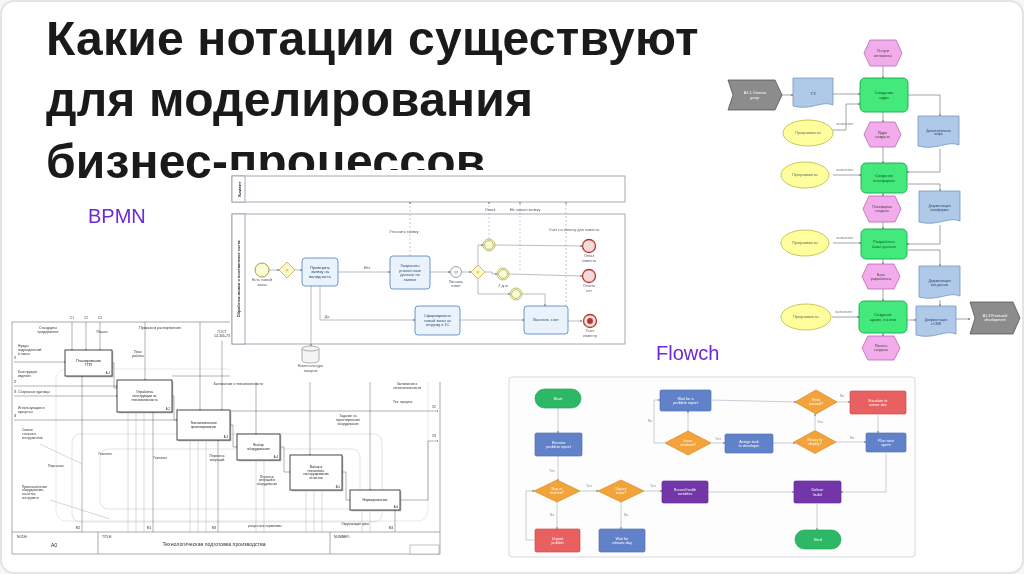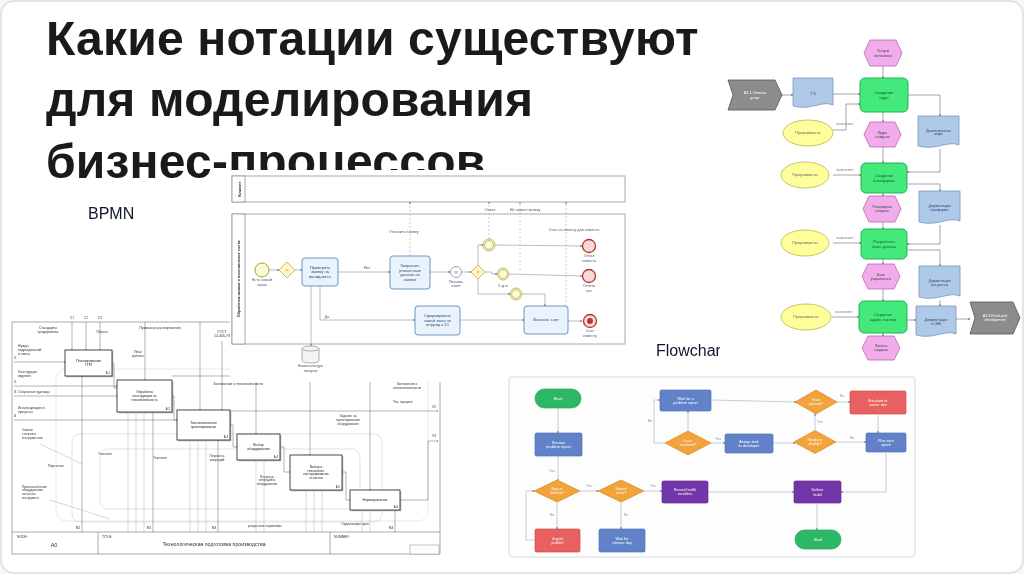--- a/index.html
+++ b/index.html
@@ -1,20 +1,20 @@
 <!DOCTYPE html>
 <html><head>
 <meta charset="utf-8">
 <style>
   html,body{margin:0;padding:0;background:#f7f7f7;font-family:"Liberation Sans",sans-serif;}
   .slide{position:relative;width:1024px;height:574px;background:#fff;border:2px solid #e4e4e4;
          border-radius:14px;box-sizing:border-box;overflow:hidden;}
   .title{position:absolute;left:44px;top:6px;font-size:48px;font-weight:bold;color:#1a1a1a;
          line-height:1.28;white-space:pre-line;letter-spacing:0.2px;}
-  .seclabel{position:absolute;font-size:16px;color:#0f172a;}
+  .seclabel{position:absolute;font-size:20px;color:#6d28d9;}
   #lbl-bpmn{left:86px;top:203px;}
   #lbl-epc{left:936px;top:22px;}
   #lbl-flow{left:654px;top:340px;}
   #lbl-idef{left:117px;top:538px;margin-top:32px;}
   .diagram{position:absolute;}
   #diag-idef{left:8px;top:312px;width:440px;height:248px;z-index:1;}
   #diag-bpmn{left:228px;top:168px;width:398px;height:212px;z-index:2;background:#fff;}
   #diag-epc{left:718px;top:10px;width:306px;height:352px;z-index:2;background:#fff;}
   #diag-flow{left:506px;top:374px;width:408px;height:182px;z-index:2;}
   .diagram svg{display:block;width:100%;height:100%;}

